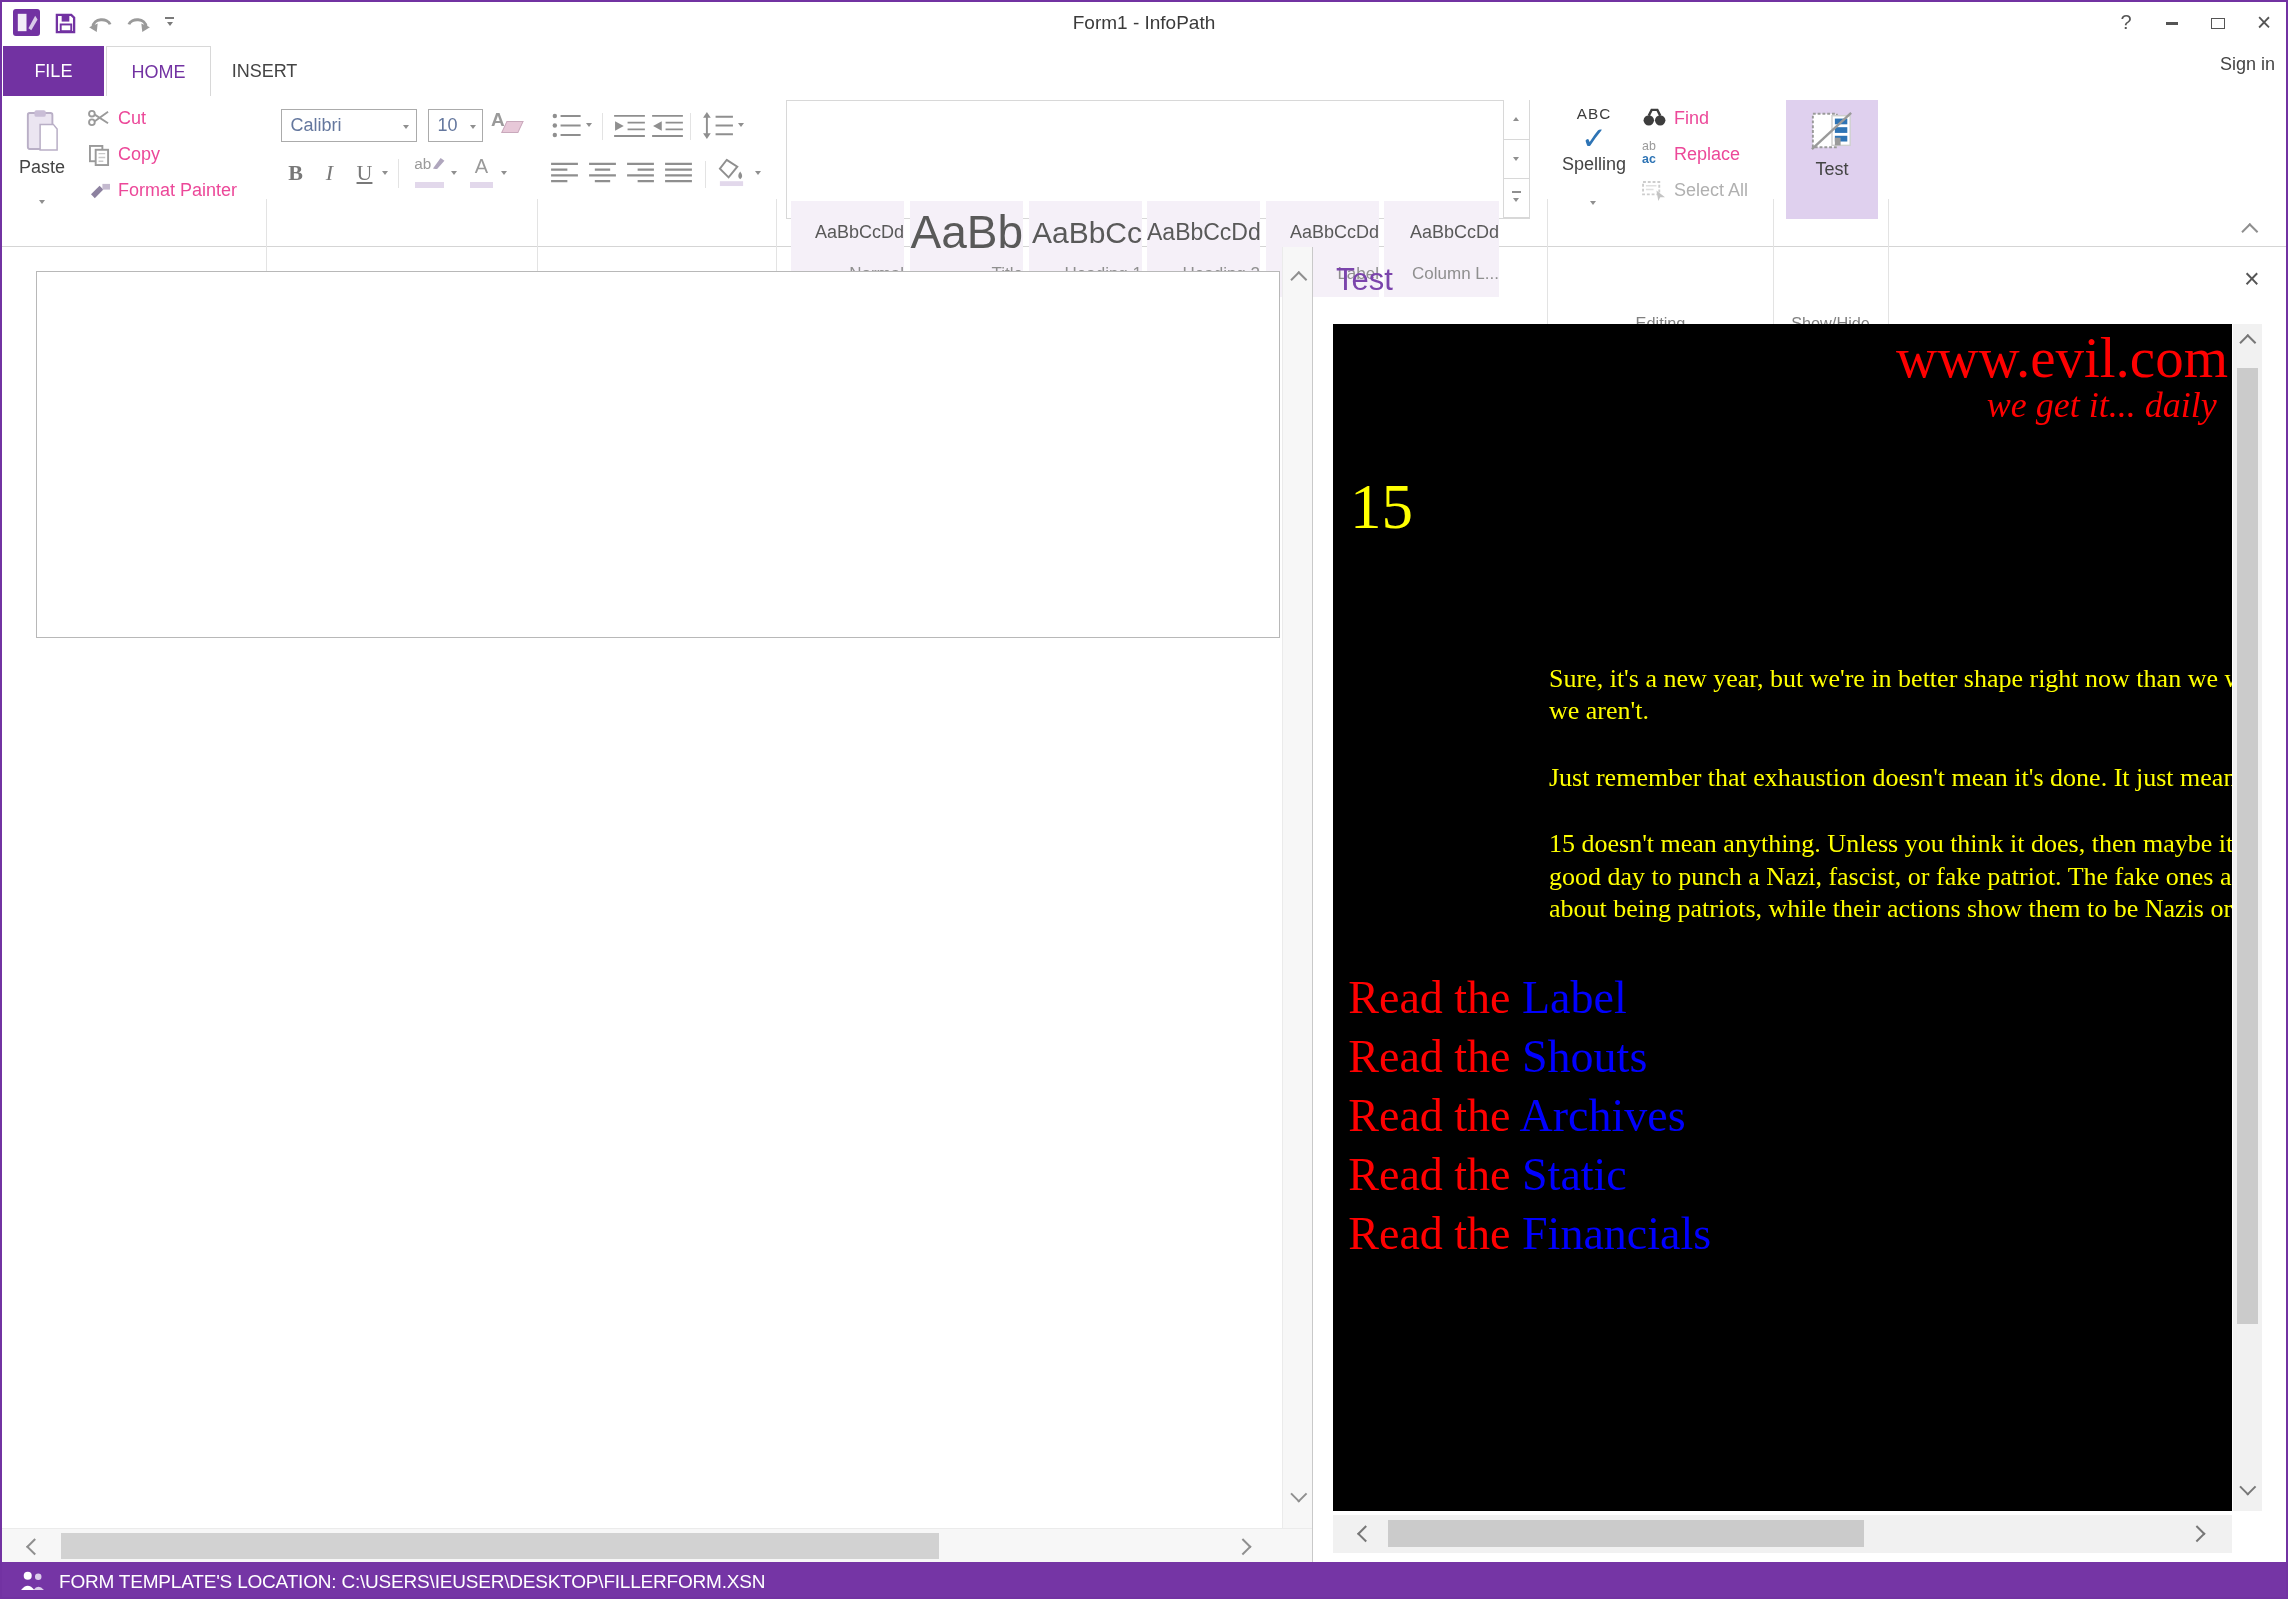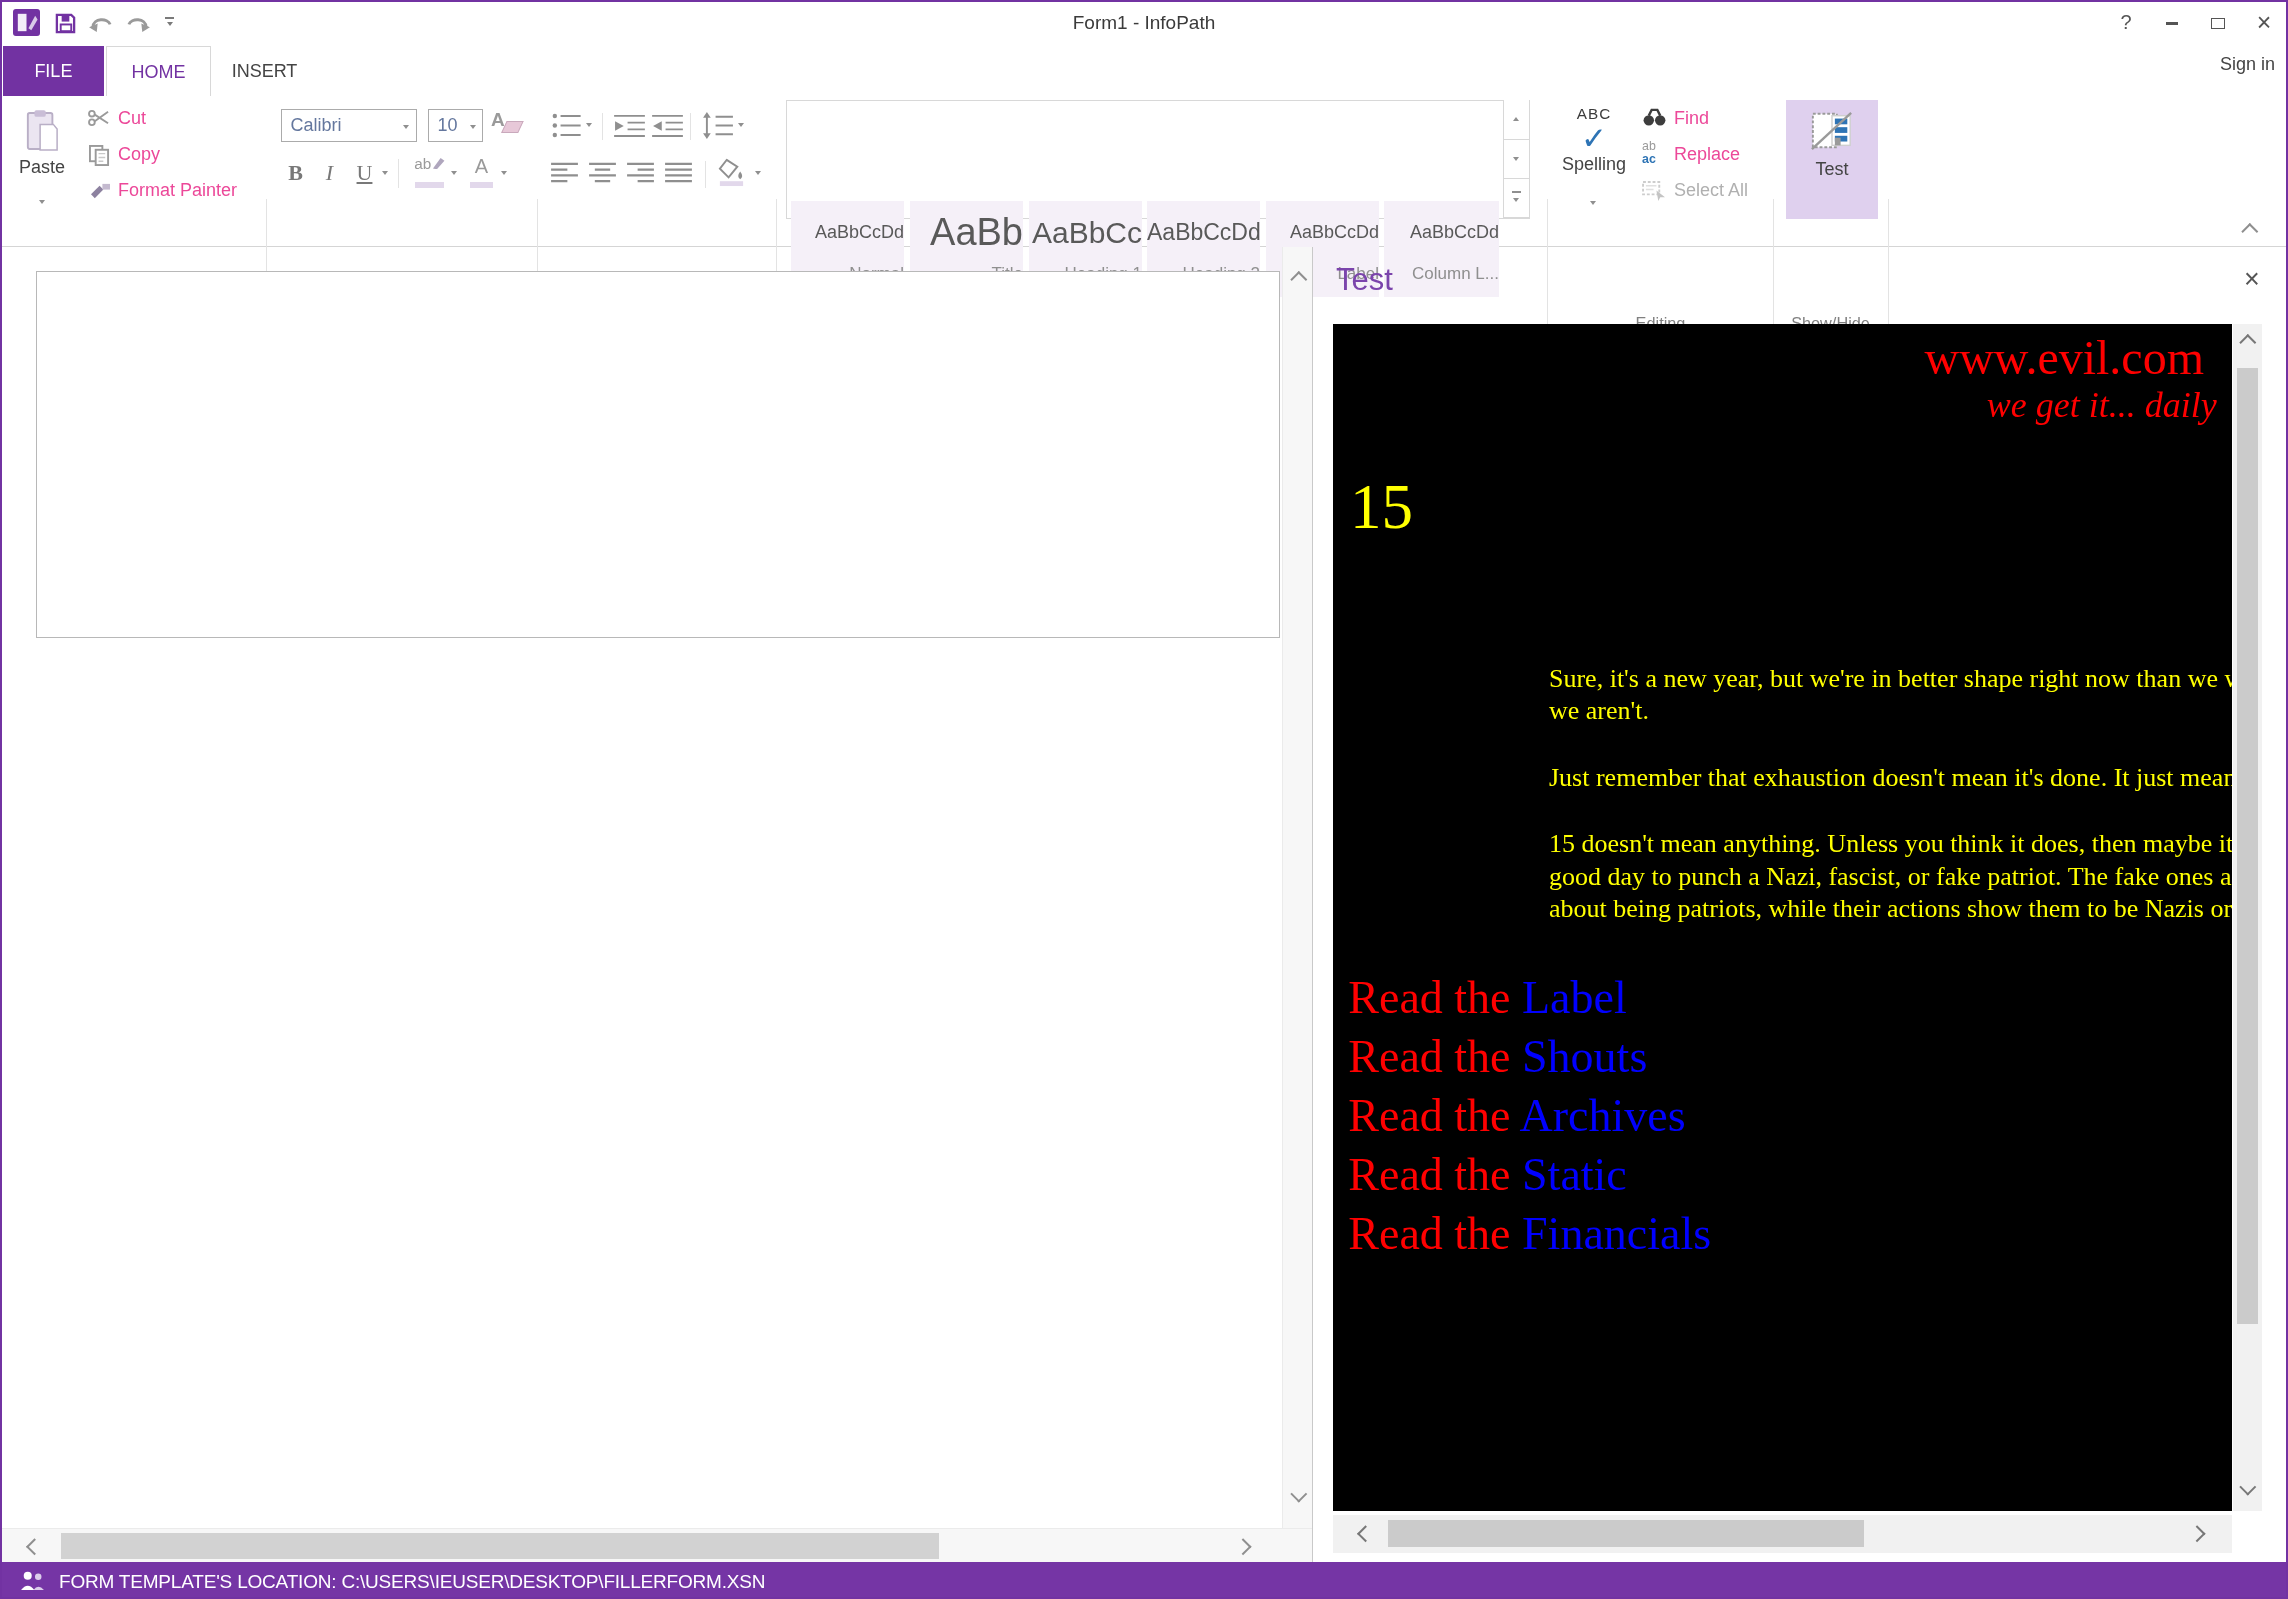--- a/index.html
+++ b/index.html
@@ -42,21 +42,21 @@
   .sb-track-v{background:#F7F7F7;border-left:1px solid #EBEBEB;box-sizing:border-box;}
   .sb-track-h{background:#F7F7F7;border-top:1px solid #EBEBEB;box-sizing:border-box;}
   .sb-thumb{background:#D2D2D2;}
   .panel-divider{left:1312px;top:247px;width:1px;height:1315px;background:#C9C9C9;}
 
   
   .tp-title{left:1336px;top:262px;font-size:31px;color:#7B44AC;}
   .tp-close{left:2231px;top:260px;width:42px;height:38px;text-align:center;line-height:38px;font-size:27px;color:#555;}
   .preview{left:1333px;top:324px;width:899px;height:1187px;background:#000;overflow:hidden;
            font-family:"Liberation Serif",serif;}
-  .pv-site{margin-top:7.6px;padding-right:28px;text-align:right;font-size:48px;line-height:52px;color:#FF0000;}
+  .pv-site{margin-top:7.6px;padding-right:4px;text-align:right;font-size:57px;line-height:52px;color:#FF0000;}
   .pv-tag{padding-right:15.3px;text-align:right;font-style:italic;font-size:36px;line-height:42px;color:#FF0000;}
   .pv-date{margin-top:32.5px;padding-left:15.3px;font-size:29px;line-height:33px;color:#FFFF00;}
   .pv-head{margin-top:57px;padding-left:13.4px;font-size:71px;line-height:71px;color:#FF0000;}
   .pv-count{margin-top:50px;padding-left:17px;font-size:63px;line-height:63px;color:#FFFF00;}
   .pv-paras{margin-top:124px;margin-left:216px;color:#FFFF00;font-size:26px;line-height:32.5px;}
   .pv-p{margin:0 0 34px 0;}
   .pv-line{white-space:pre;}
   .pv-links{margin-top:42px;padding-left:15.3px;font-size:46px;line-height:59px;}
   .pv-link-prefix{color:#FF0000;}
   .pv-link-target{color:#0000FF;}
@@ -263,21 +263,21 @@
       </svg>
   </div>
   <span class="tri" style="left:755px;top:75px;"></span>
 
   <div class="abs" style="left:786px;top:3.8px;width:744px;height:119px;border:1px solid #D8D8D8;box-sizing:border-box;background:#fff;"></div>
   <div class="abs style-item" style="left:791px;">
     <div class="style-sample" style="font-size:18px;">AaBbCcDd</div>
     <div class="style-name">Normal</div>
   </div>
   <div class="abs style-item" style="left:910px;">
-    <div class="style-sample" style="font-size:38px;">AaBb</div>
+    <div class="style-sample" style="font-size:46px;">AaBb</div>
     <div class="style-name">Title</div>
   </div>
   <div class="abs style-item" style="left:1029px;">
     <div class="style-sample" style="font-size:30px;">AaBbCc</div>
     <div class="style-name">Heading 1</div>
   </div>
   <div class="abs style-item" style="left:1147px;">
     <div class="style-sample" style="font-size:23px;">AaBbCcDd</div>
     <div class="style-name">Heading 2</div>
   </div>

